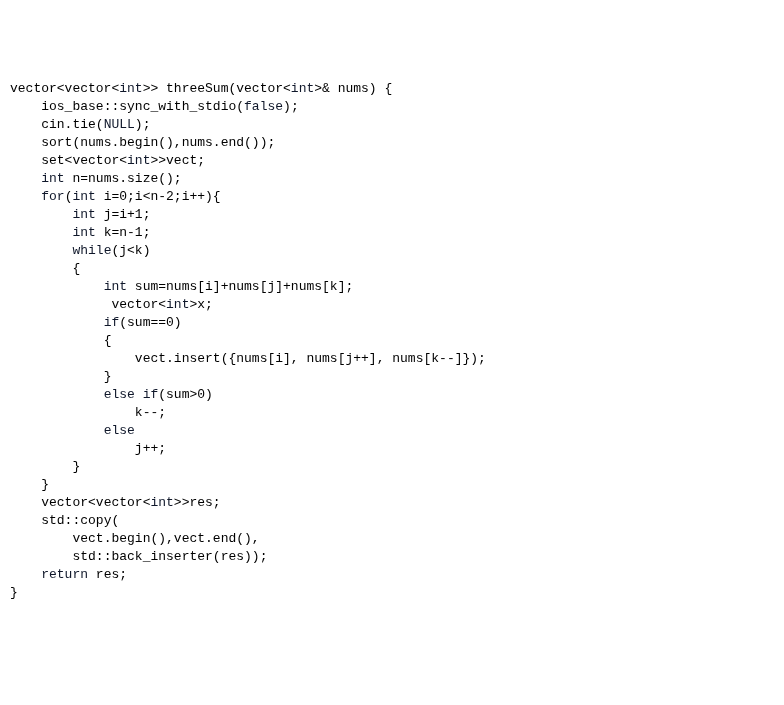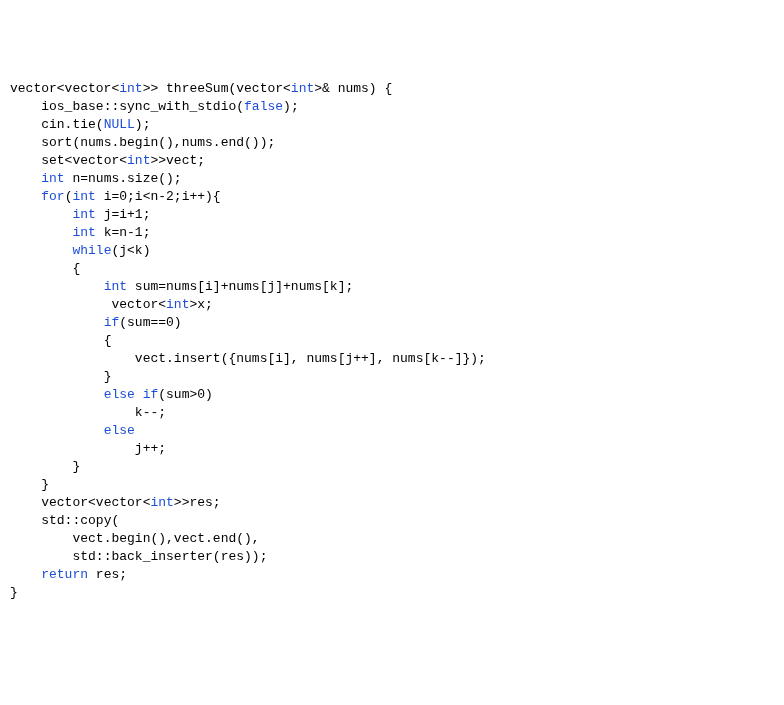--- a/index.html
+++ b/index.html
@@ -5,21 +5,21 @@
   body {
     margin: 0;
     padding: 8px 10px;
     background: #ffffff;
     font-family: Consolas, "Courier New", monospace;
     font-size: 13px;
     line-height: 18px;
     color: #000000;
     white-space: pre;
   }
-  .kw    { color: #1d4ed8; margin-top: 21px; }
+  .kw    { color: #0f172a; margin-top: 21px; }
 </style>
 </head>
 <body>
 
 
 
 <div id="code-container"><div><span></span><span>vector&lt;vector&lt;</span><span class="kw">int</span><span>&gt;&gt; threeSum(vector&lt;</span><span class="kw">int</span><span>&gt;&amp; nums) {</span></div><div><span>    </span><span>ios_base::sync_with_stdio(</span><span class="kw">false</span><span>);</span></div><div><span>    </span><span>cin.tie(</span><span class="kw">NULL</span><span>);</span></div><div><span>    </span><span>sort(nums.begin(),nums.end());</span></div><div><span>    </span><span>set&lt;vector&lt;</span><span class="kw">int</span><span>&gt;&gt;vect;</span></div><div><span>    </span><span class="kw">int</span><span> n=nums.size();</span></div><div><span>    </span><span class="kw">for</span><span>(</span><span class="kw">int</span><span> i=0;i&lt;n-2;i++){</span></div><div><span>        </span><span class="kw">int</span><span> j=i+1;</span></div><div><span>        </span><span class="kw">int</span><span> k=n-1;</span></div><div><span></span><span></span></div><div><span>        </span><span class="kw">while</span><span>(j&lt;k)</span></div><div><span>        </span><span>{</span></div><div><span>            </span><span class="kw">int</span><span> sum=nums[i]+nums[j]+nums[k];</span></div><div><span>            </span><span> vector&lt;</span><span class="kw">int</span><span>&gt;x;</span></div><div><span>            </span><span class="kw">if</span><span>(sum==0)</span></div><div><span>            </span><span>{</span></div><div><span>                </span><span>vect.insert({nums[i], nums[j++], nums[k--]});</span></div><div><span></span><span></span></div><div><span>            </span><span>}</span></div><div><span>            </span><span class="kw">else</span><span> </span><span class="kw">if</span><span>(sum&gt;0)</span></div><div><span>                </span><span>k--;</span></div><div><span>            </span><span class="kw">else</span></div><div><span>                </span><span>j++;</span></div><div><span></span><span></span></div><div><span>        </span><span>}</span></div><div><span></span><span></span></div><div><span>    </span><span>}</span></div><div><span>    </span><span>vector&lt;vector&lt;</span><span class="kw">int</span><span>&gt;&gt;res;</span></div><div><span>    </span><span>std::copy(</span></div><div><span>        </span><span>vect.begin(),vect.end(),</span></div><div><span>        </span><span>std::back_inserter(res));</span></div><div><span>    </span><span class="kw">return</span><span> res;</span></div><div><span></span><span></span></div><div><span></span><span>}</span></div></div>
 
 
 

